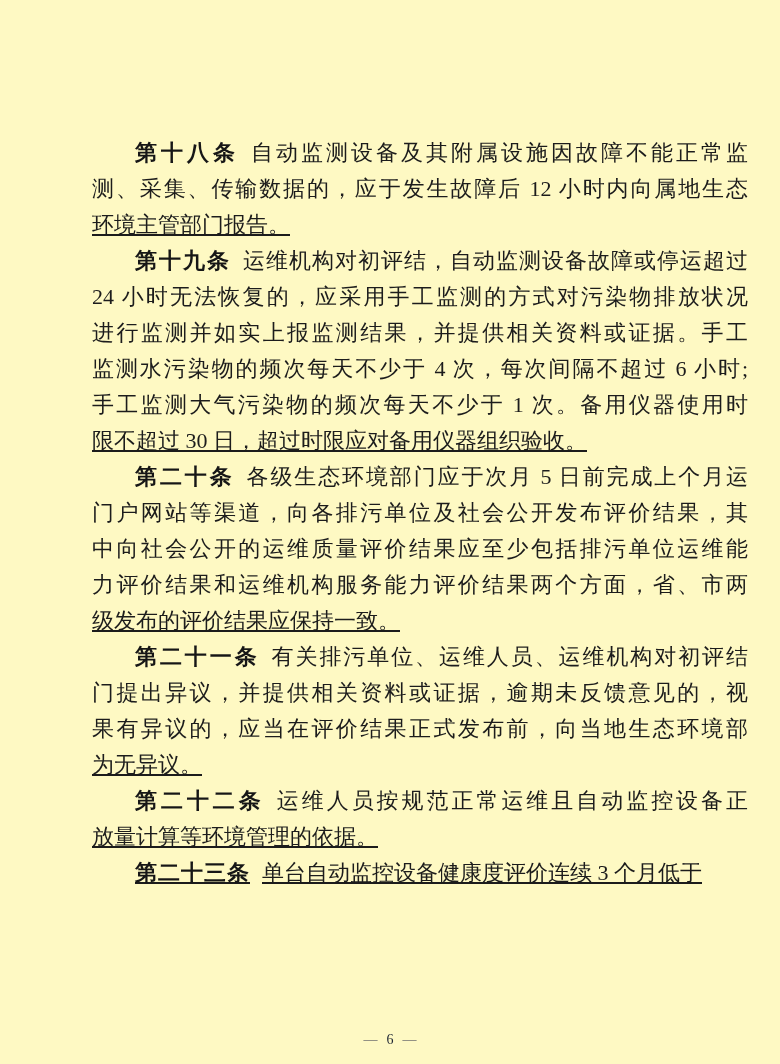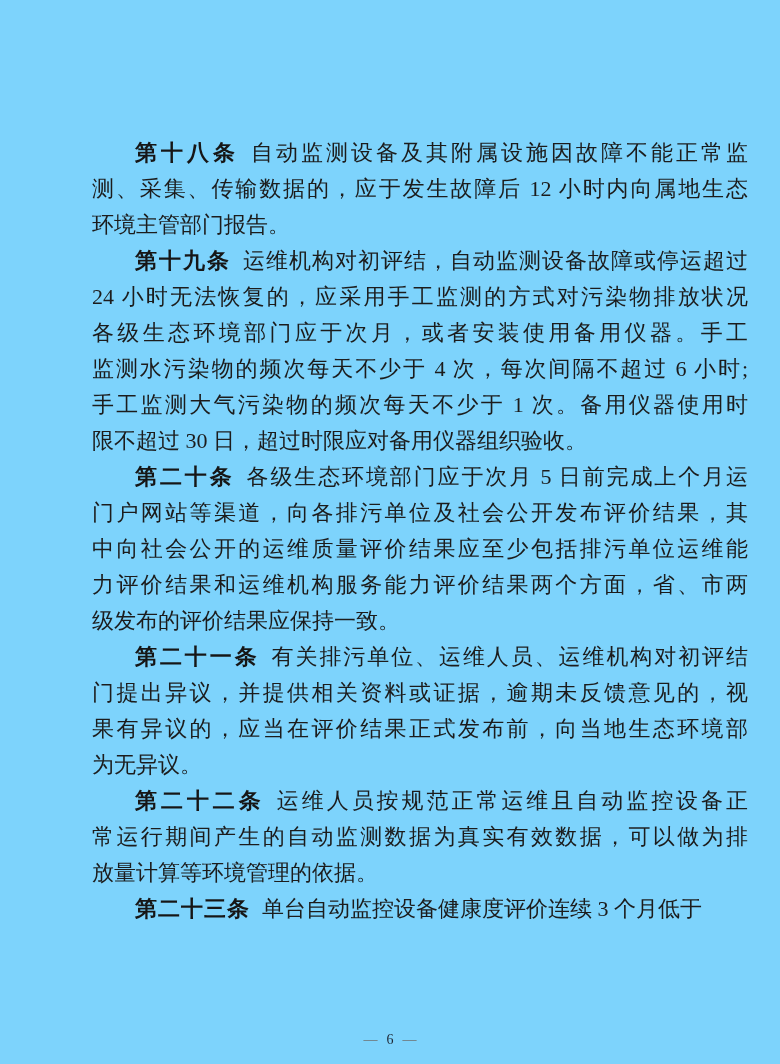--- a/index.html
+++ b/index.html
@@ -13,21 +13,21 @@
     position: relative;
     overflow: hidden;
     font-family: "Liberation Serif", "DejaVu Serif", serif;
     color: #1c1c1c;
   }
   .page {
     position: absolute;
     left: 0; top: 0;
     width: 780px;
     height: 1064px;
-    background: #7dd3fc;
+    background: #fef9c3;
   }
   .doc-body {
     position: absolute;
     left: 92px;
     top: 135px;
     width: 656px;
   }
   .paragraph {
     margin: 0;
     padding: 0;
@@ -36,20 +36,21 @@
     height: 36px;
     line-height: 36px;
     font-size: 22px;
     text-align: justify;
     text-align-last: justify;
     text-justify: inter-ideograph;
     overflow: hidden;
   }
   .line.end {
     text-align-last: left;
+    text-decoration: underline;
   }
   .line.indent {
     padding-left: 43px;
   }
   .art {
     font-weight: 700;
     font-family: "Liberation Sans", "DejaVu Sans", sans-serif;
     letter-spacing: 1px;
     margin-right: 12px;
     color: #161616;
@@ -82,41 +83,40 @@
 
   <div class="doc-body">
       <div class="paragraph">
         <div class="line indent"><span class="art">第十八条</span><span>自动监测设备及其附属设施因故障不能正常监</span></div>
         <div class="line"><span>测、采集、传输数据的，应于发生故障后 12 小时内向属地生态</span></div>
         <div class="line end"><span>环境主管部门报告。</span></div>
       </div>
       <div class="paragraph">
         <div class="line indent"><span class="art">第十九条</span><span>运维机构对初评结，自动监测设备故障或停运超过</span></div>
         <div class="line"><span>24 小时无法恢复的，应采用手工监测的方式对污染物排放状况</span></div>
-        <div class="line"><span>各级生态环境部门应于次月，或者安装使用备用仪器。手工</span></div>
+        <div class="line"><span>进行监测并如实上报监测结果，并提供相关资料或证据。手工</span></div>
         <div class="line"><span>监测水污染物的频次每天不少于 4 次，每次间隔不超过 6 小时;</span></div>
         <div class="line"><span>手工监测大气污染物的频次每天不少于 1 次。备用仪器使用时</span></div>
         <div class="line end"><span>限不超过 30 日，超过时限应对备用仪器组织验收。</span></div>
       </div>
       <div class="paragraph">
         <div class="line indent"><span class="art">第二十条</span><span>各级生态环境部门应于次月 5 日前完成上个月运</span></div>
         <div class="line"><span>门户网站等渠道，向各排污单位及社会公开发布评价结果，其</span></div>
         <div class="line"><span>中向社会公开的运维质量评价结果应至少包括排污单位运维能</span></div>
         <div class="line"><span>力评价结果和运维机构服务能力评价结果两个方面，省、市两</span></div>
         <div class="line end"><span>级发布的评价结果应保持一致。</span></div>
       </div>
       <div class="paragraph">
         <div class="line indent"><span class="art">第二十一条</span><span>有关排污单位、运维人员、运维机构对初评结</span></div>
         <div class="line"><span>门提出异议，并提供相关资料或证据，逾期未反馈意见的，视</span></div>
         <div class="line"><span>果有异议的，应当在评价结果正式发布前，向当地生态环境部</span></div>
         <div class="line end"><span>为无异议。</span></div>
       </div>
       <div class="paragraph">
         <div class="line indent"><span class="art">第二十二条</span><span>运维人员按规范正常运维且自动监控设备正</span></div>
-        <div class="line"><span>常运行期间产生的自动监测数据为真实有效数据，可以做为排</span></div>
         <div class="line end"><span>放量计算等环境管理的依据。</span></div>
       </div>
       <div class="paragraph">
         <div class="line indent end"><span class="art">第二十三条</span><span>单台自动监控设备健康度评价连续 3 个月低于</span></div>
       </div>
     </div>
 
   <div class="footer">
     <span class="dash">—</span><span class="num">6</span><span class="dash">—</span>
   </div>

